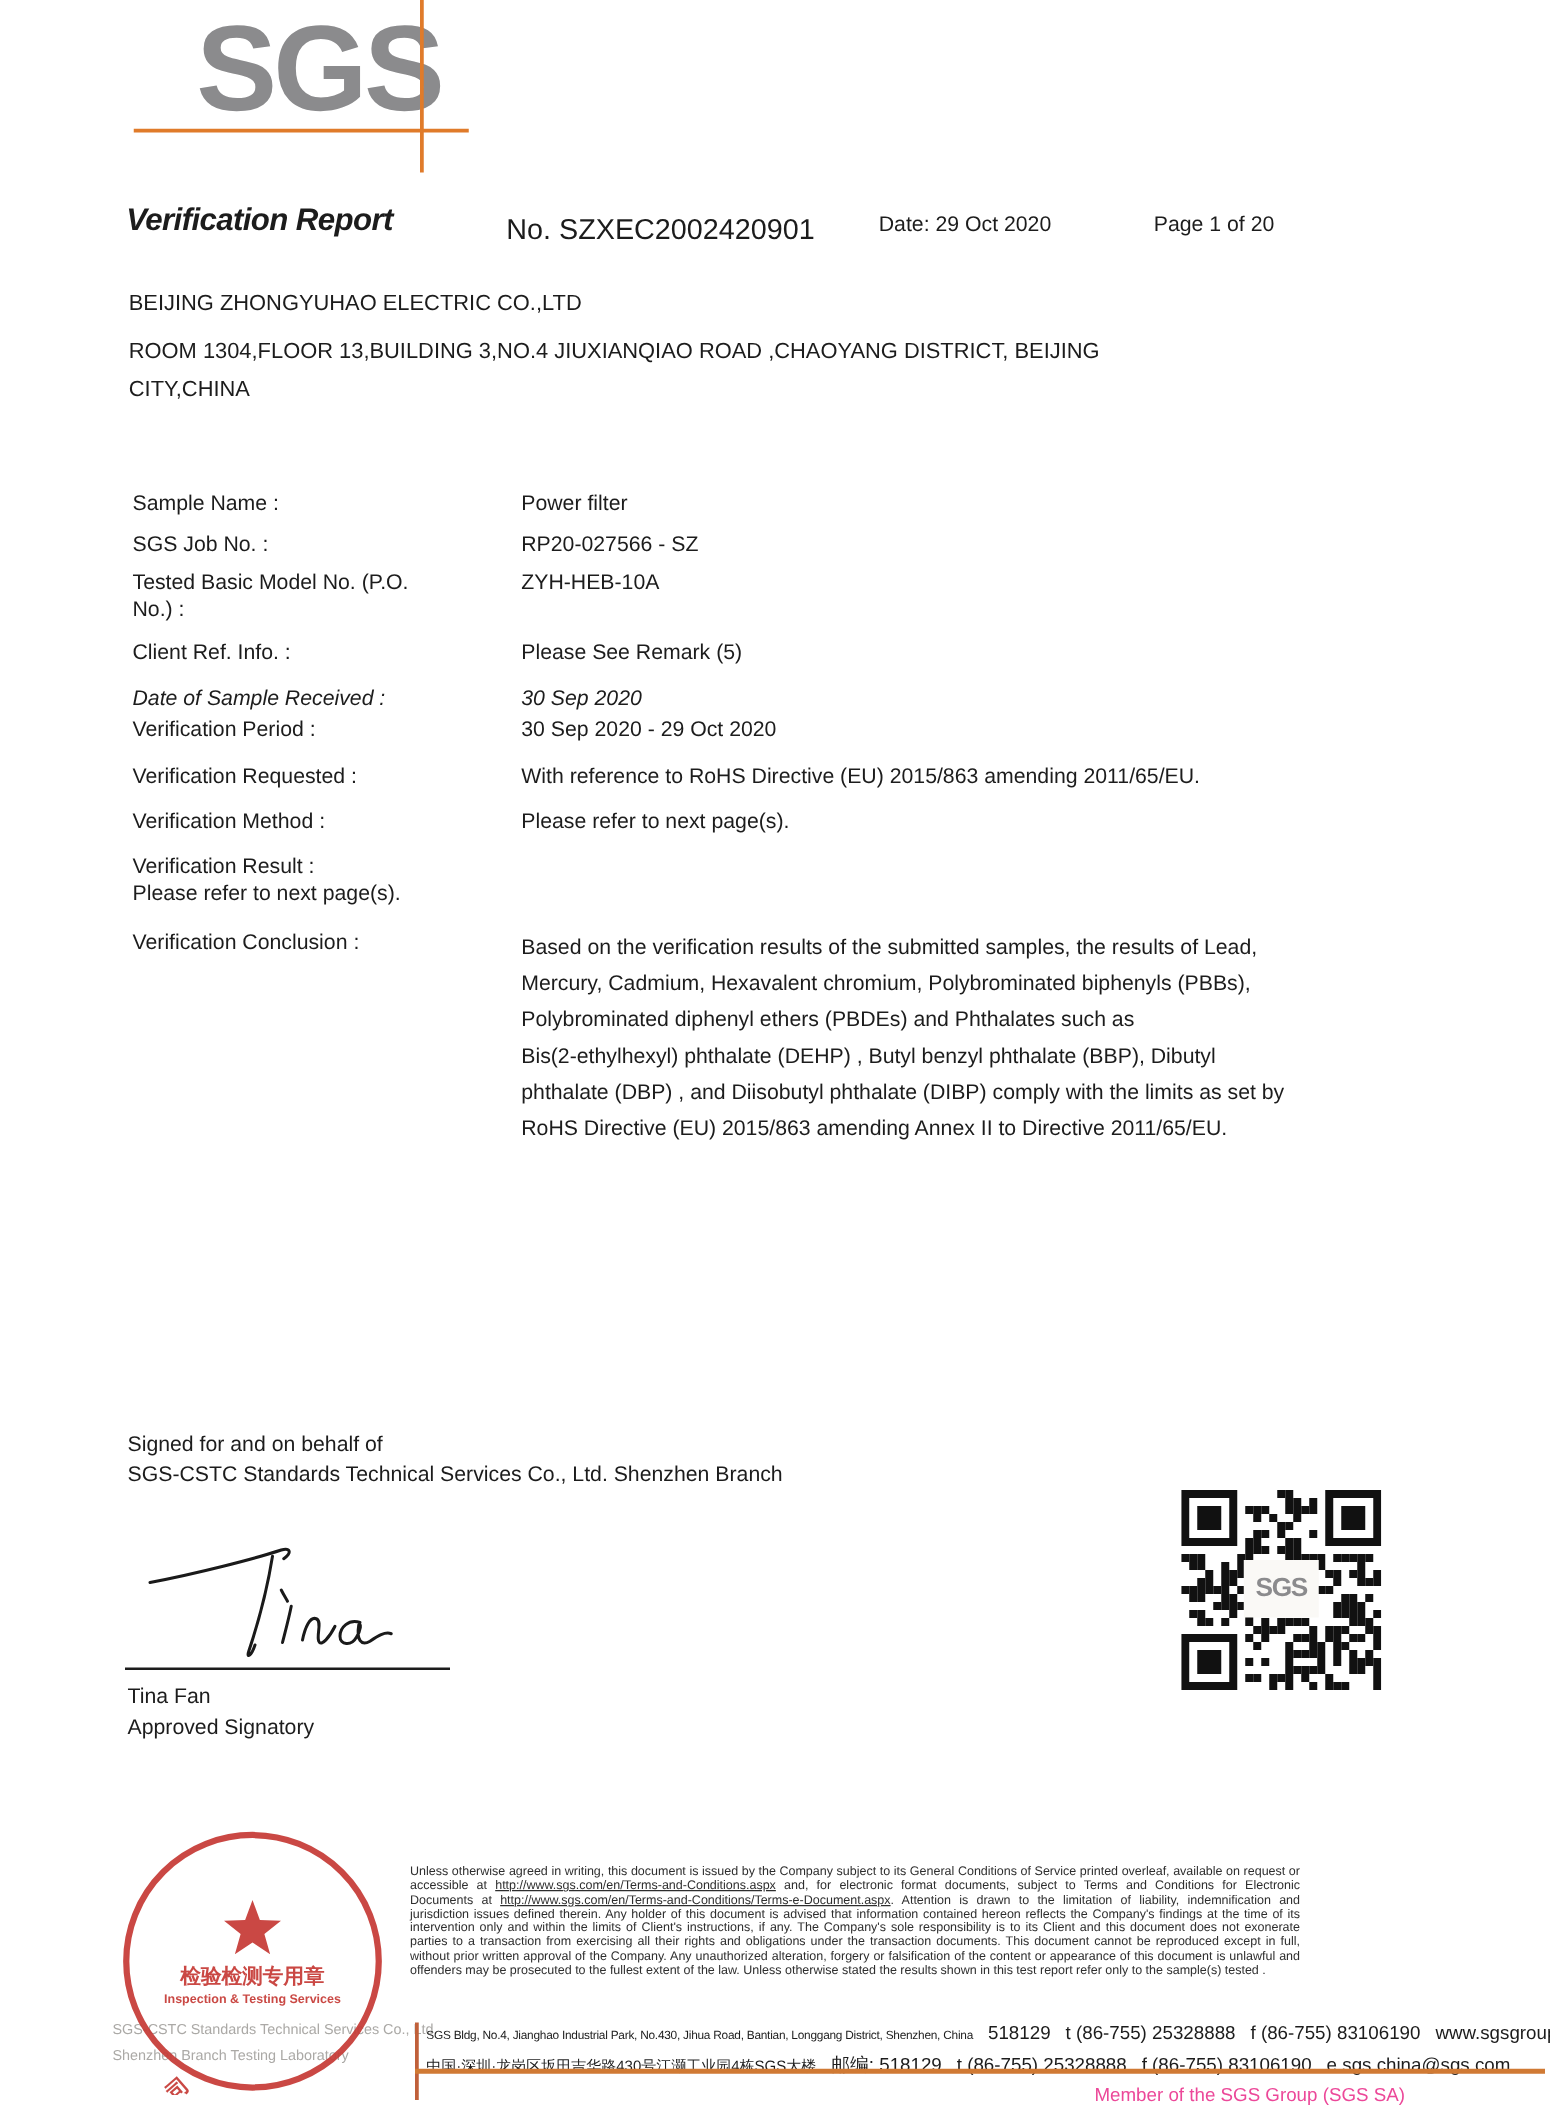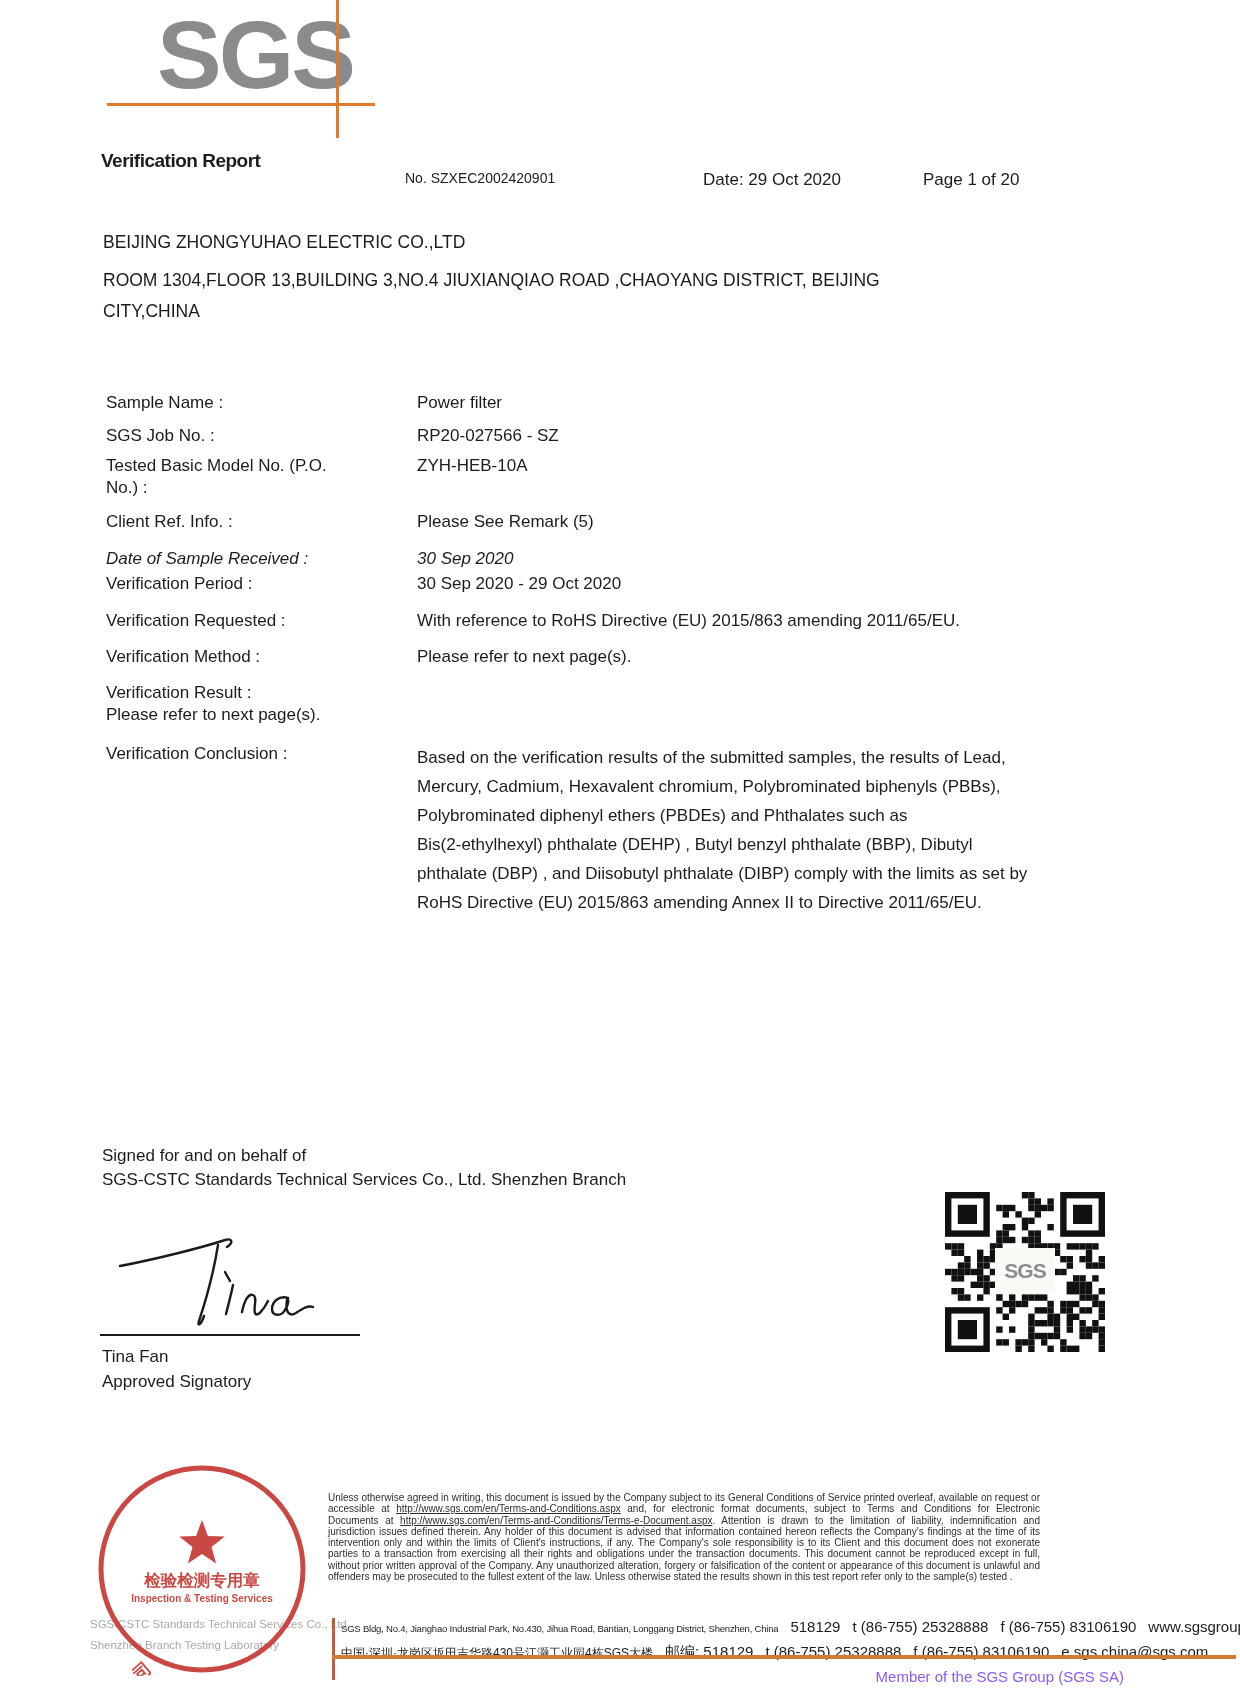--- a/index.html
+++ b/index.html
@@ -4,22 +4,22 @@
 <style>
   html,body{margin:0;padding:0;background:#ffffff;}
   body{width:1240px;height:1694px;font-family:"Liberation Sans",sans-serif;color:#1c1c1c;}
   .page{position:relative;width:1240px;height:1694px;background:#ffffff;overflow:hidden;}
 
   
   .logo{position:absolute;left:157px;top:6px;font-size:97px;font-weight:bold;color:#8b8b8d;letter-spacing:-3px;line-height:1;}
   .logo-vline{position:absolute;left:336px;top:0;width:3px;height:138px;background:#e07b2a;}
   .logo-hline{position:absolute;left:107px;top:103px;width:268px;height:3px;background:#e07b2a;}
 
-  .title{position:absolute;left:101px;top:150px;font-size:19px;font-weight:bold;letter-spacing:-0.5px;}
-  .hdr-no{position:absolute;left:405px;top:170px;font-size:14px;}
+  .title{position:absolute;left:101px;top:162px;font-size:25px;font-weight:bold;letter-spacing:-0.5px;font-style:italic;}
+  .hdr-no{position:absolute;left:405px;top:170px;font-size:23px;}
   .hdr-date{position:absolute;left:703px;top:170px;font-size:17px;}
   .hdr-page{position:absolute;left:923px;top:170px;font-size:17px;}
 
   
   .client{position:absolute;left:103px;top:232px;font-size:17.5px;}
   .client-name{margin-bottom:12px;}
   .client-addr{white-space:pre-line;line-height:31px;}
 
   
   .fields{position:absolute;left:106px;top:392px;width:990px;font-size:17px;}
@@ -64,21 +64,21 @@
 
   .addr{position:absolute;left:341px;top:1618px;width:800px;}
   .addr-vline{position:absolute;left:332px;top:1618px;width:3px;height:62px;background:#c0603a;}
   .addr-row{display:flex;align-items:baseline;white-space:nowrap;margin-bottom:8px;}
   .addr-street-en{font-size:9.5px;letter-spacing:-0.2px;}
   .addr-street-cn{font-size:12px;}
   .addr-seg{font-size:15px;margin-left:12px;}
   .addr-seg:first-child{margin-left:0;}
 
   .footer-rule{position:absolute;left:332px;top:1655px;width:904px;height:4px;background:#d07a34;}
-  .member{position:absolute;top:1668px;right:116px;font-size:15px;color:#8b5cf6;}
+  .member{position:absolute;top:1668px;right:116px;font-size:15px;color:#ec4899;}
 </style>
 </head>
 <body>
 
 <div class="page">
 
   <div class="logo">SGS</div>
   <div class="logo-vline"></div>
   <div class="logo-hline"></div>
 

